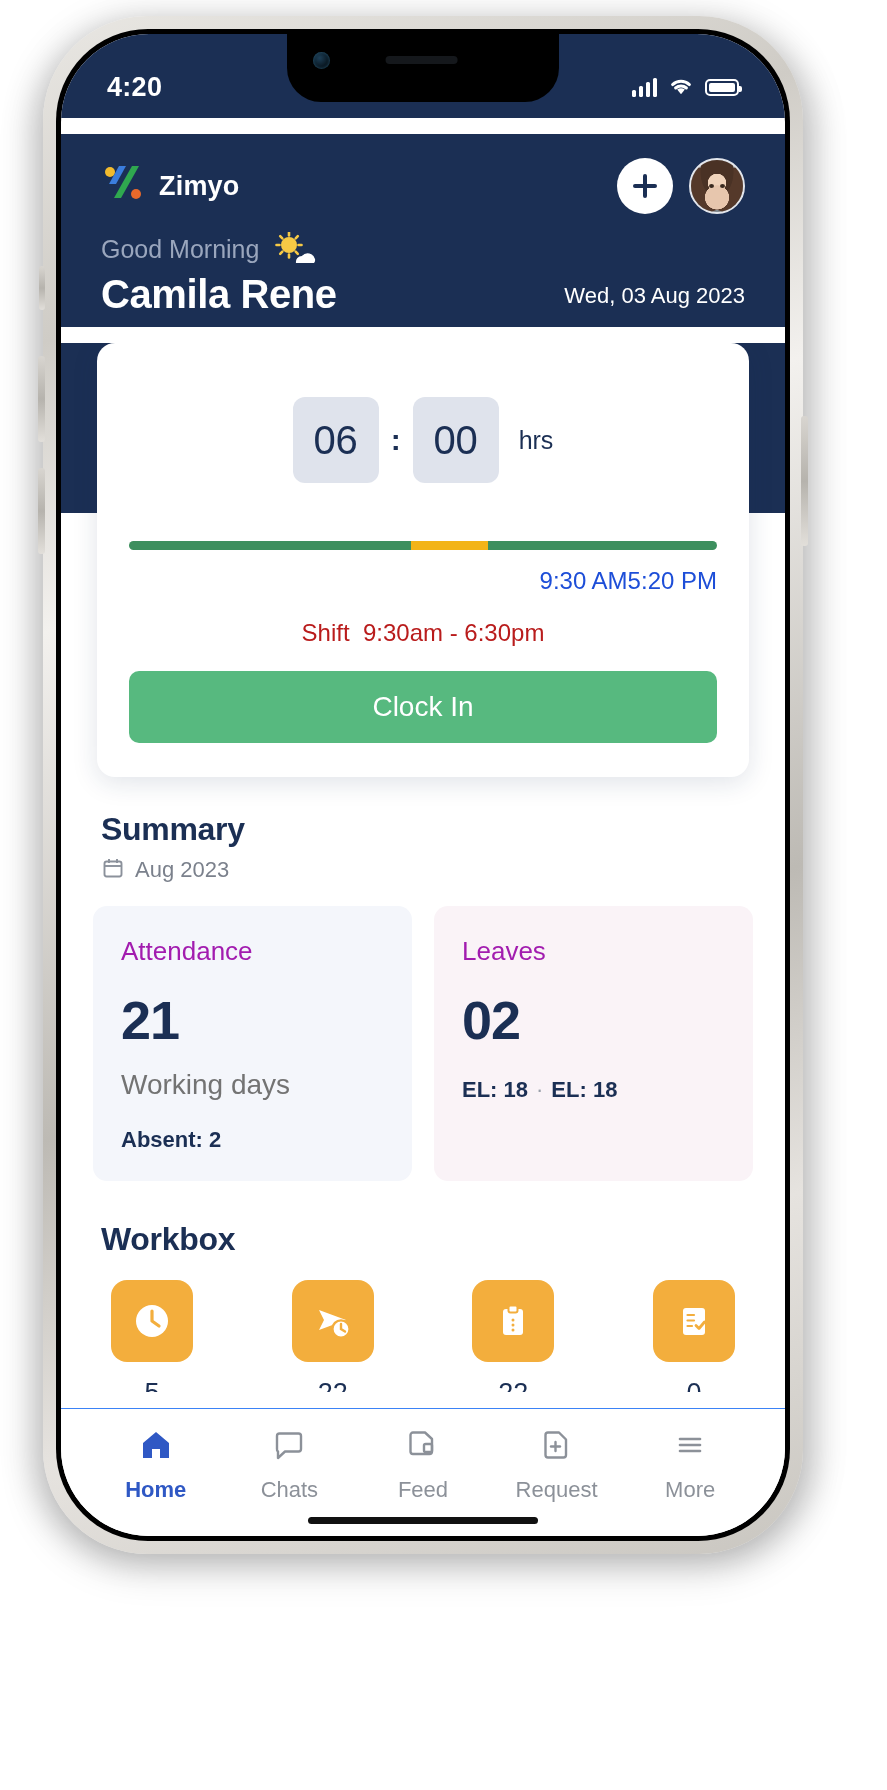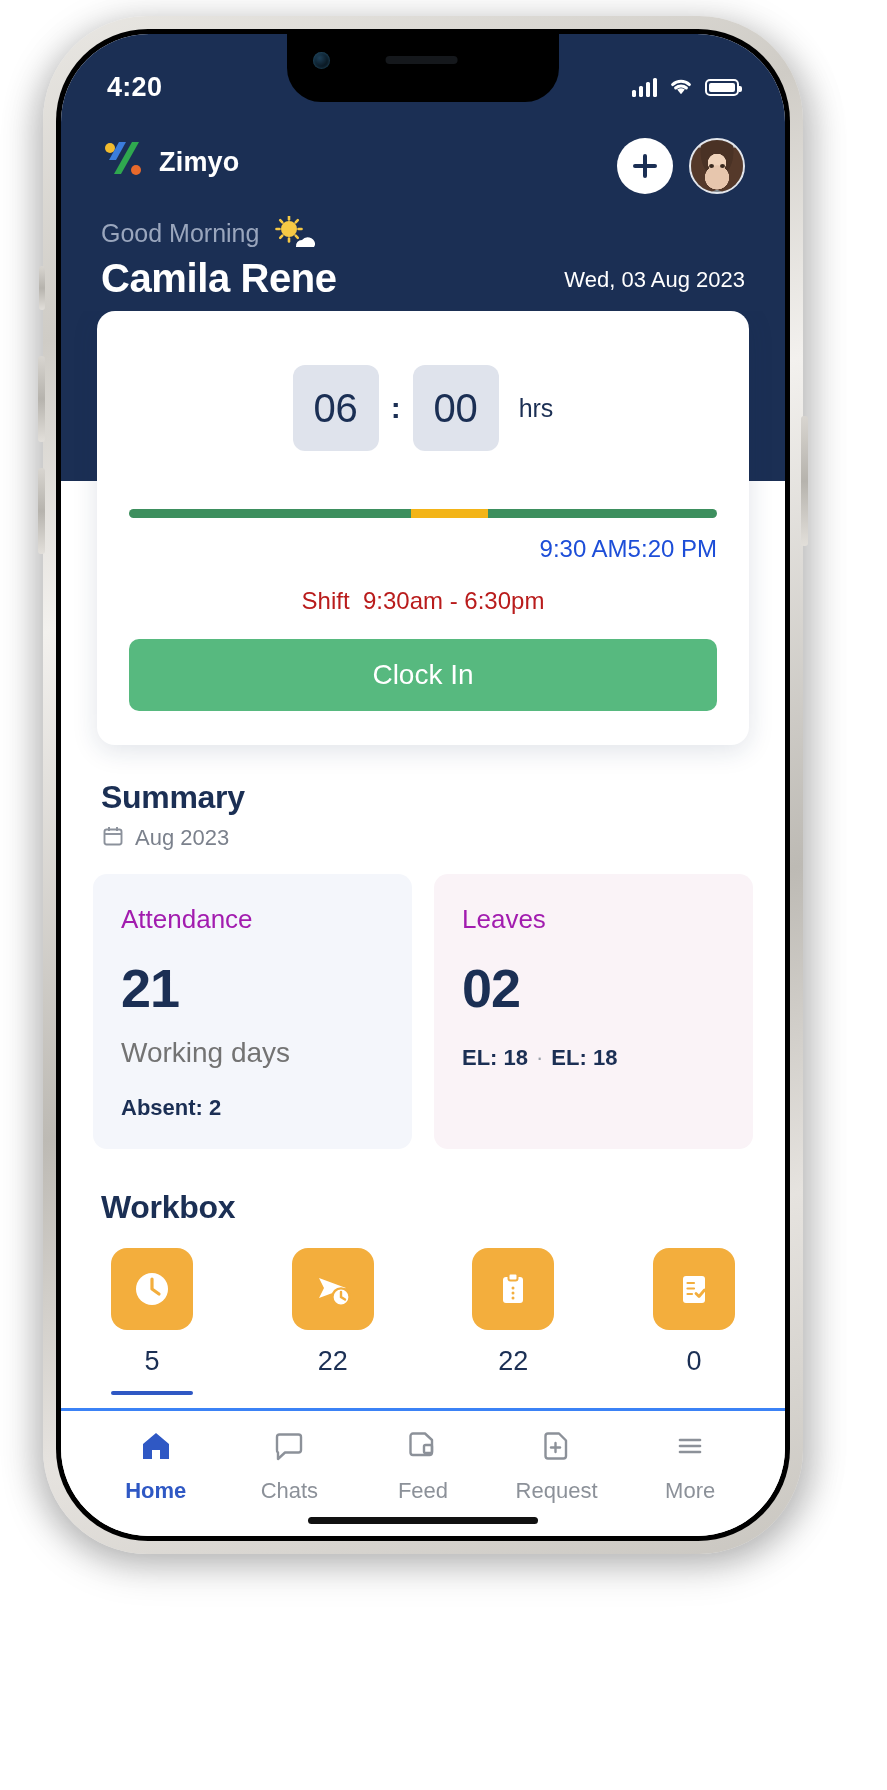--- a/index.html
+++ b/index.html
@@ -40,21 +40,21 @@
     border-radius: 92px;
     background: #000;
     padding: 5px;
   }
   .screen {
     position: relative;
     width: 100%; height: 100%;
     border-radius: 88px;
     overflow: hidden;
     background: #ffffff;
-    display: flex; flex-direction: column;
+    display: flex; flex-direction: column; gap: 16px;
   }
   
   .btn-side {
     position: absolute;
     background: linear-gradient(180deg,#d8d5d0,#b6b3ad,#e2dfda);
     border-radius: 3px;
   }
   .btn-silent { left: -4px; top: 250px; width: 6px; height: 44px; }
   .btn-volup  { left: -5px; top: 340px; width: 7px; height: 86px; }
   .btn-voldn  { left: -5px; top: 452px; width: 7px; height: 86px; }
@@ -109,21 +109,21 @@
     width:3px; height:6px; background:#fff; border-radius:0 2px 2px 0;
   }
   .batt i { display:block; width:100%; height:100%; background:#fff; border-radius:2px; }
 
   
   .header {
     background: #1b2f54;
     padding: 20px 40px 0 40px;
     position: relative;
   }
-  .hdr-top { display:flex; align-items:flex-start; justify-content:space-between; height:64px; }
+  .hdr-top { display:flex; align-items:center; justify-content:space-between; height:64px; }
   .brand { display:flex; align-items:center; gap:14px; }
   .brand-name { color:#fff; font-size:27px; font-weight:700; letter-spacing:.2px; }
   .hdr-actions { display:flex; align-items:center; gap:16px; }
   .fab {
     width:56px; height:56px; border-radius:50%;
     background:#fff; display:flex; align-items:center; justify-content:center;
     position:relative;
   }
   .fab::before, .fab::after {
     content:''; position:absolute; background:#1b2f54; border-radius:2px;
@@ -261,21 +261,21 @@
   .wb-count { font-size:27px; color:#1b2f54; margin-top:16px; }
   .wb-underline {
     width:82px; height:4px; border-radius:3px;
     background:#2f58c4; margin-top:14px;
   }
   .wb-underline.hidden { background:transparent; }
 
   
   .bottomnav {
     height:128px; background:#fff;
-    border-top:3px solid #3b82f6;
+    border-top:1px solid #3b82f6;
     display:flex; align-items:center;
     padding: 0 28px 16px 28px;
     position:relative; z-index:20;
   }
   .nav-item {
     flex:1; display:flex; flex-direction:column;
     align-items:center; gap:10px; cursor:pointer;
   }
   .nav-label { font-size:22px; color:#8c9199; }
   .nav-item.active .nav-label { color:#2f58c4; font-weight:600; }

